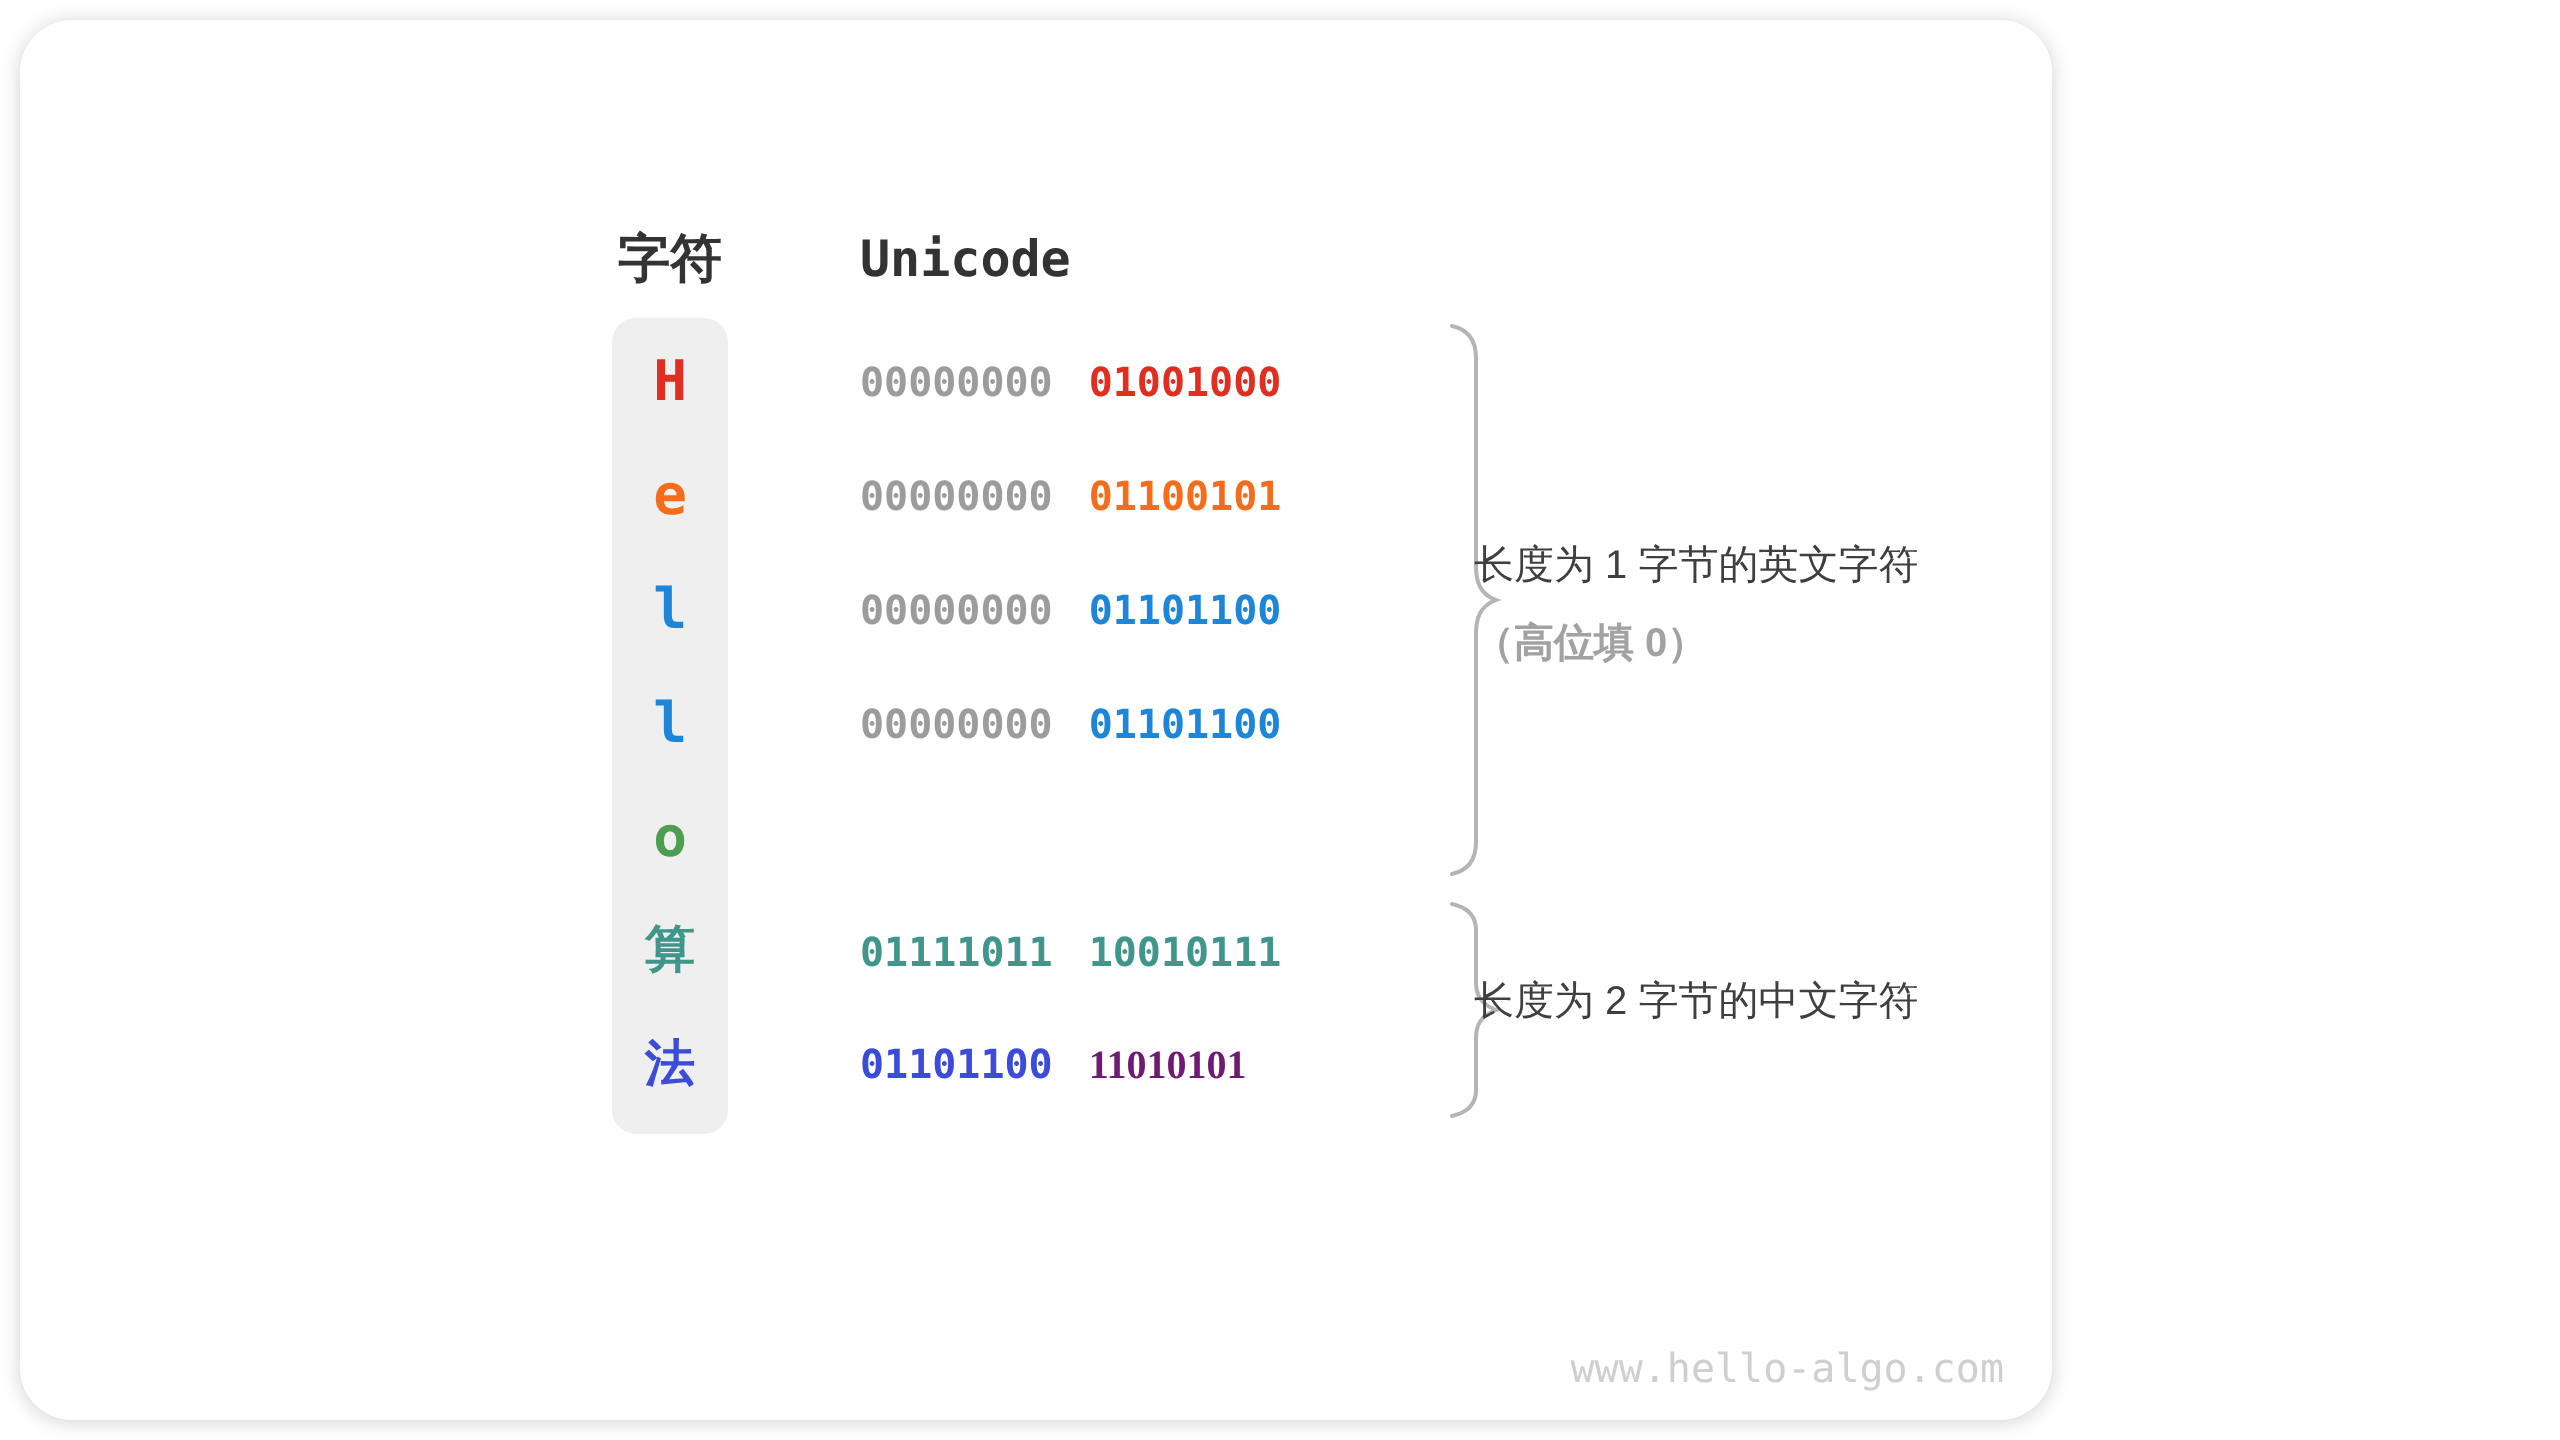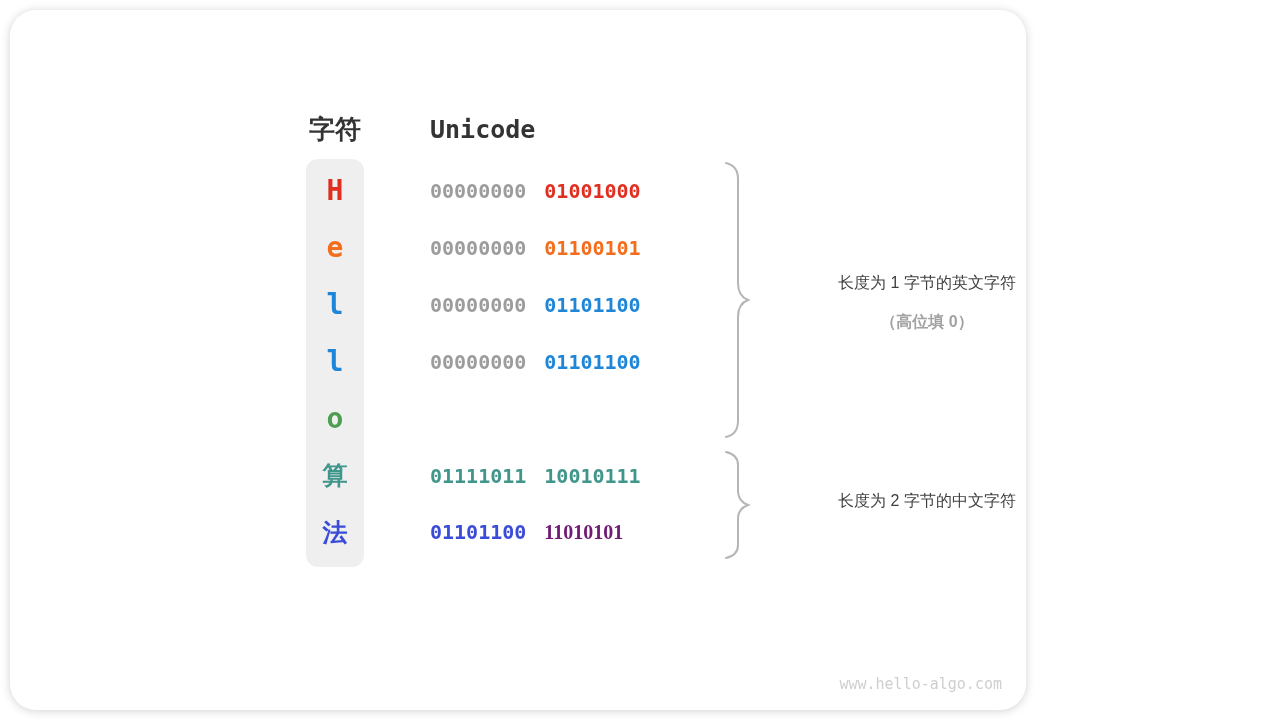--- a/index.html
+++ b/index.html
@@ -52,37 +52,36 @@
   }
   .byte { display: inline-block; }
   .byte + .byte { margin-left: 18px; }
 
   .brace { position: absolute; overflow: visible; }
   .brace-1 { left: 706px; top: 150px; }
   .brace-2 { left: 706px; top: 438px; }
 
   .ann {
     position: absolute; left: 727px; width: 380px;
-    text-align: center;
-    font-size: 16px;
+    font-size: 20px;
     color: var(--annotation-text, #3f3f3f);
     line-height: 30px;
   }
   .ann-1 { top: 258px; }
   .ann-2 { top: 476px; }
   .ann .muted {
     margin-top: 9px;
     color: var(--annotation-muted, #a2a2a2);
     font-weight: bold;
   }
 
   .watermark {
     position: absolute; right: 24px; top: 664px;
     font-family: "DejaVu Sans Mono", monospace;
-    font-size: 15px; line-height: 20px;
+    font-size: 20px; line-height: 20px;
     color: var(--watermark, #cfcfcf);
   }
 </style>
 </head>
 <body>
 
 <div class="page">
   <div class="card">
 
     <div class="hdr hdr-char">字符</div>

